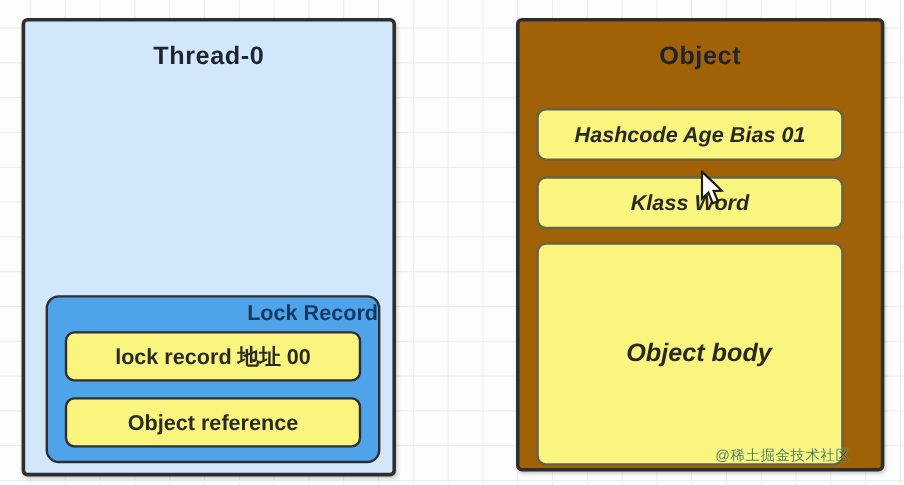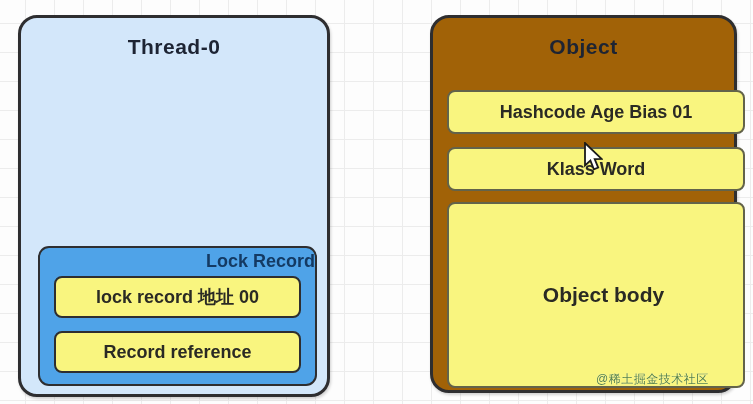--- a/index.html
+++ b/index.html
@@ -12,21 +12,21 @@
     background-image:
       linear-gradient(#ececec 1px, transparent 1px),
       linear-gradient(90deg, #ececec 1px, transparent 1px);
     background-size: 29px 29px;
     background-position: -4px -6px;
     color: #26262e;
   }
   .panel {
     position: absolute;
     border: 3px solid #2e2e30;
-    border-radius: 19px;
+    border-radius: 5px;
     box-shadow: 1px 2px 3px rgba(0,0,0,0.18);
   }
   .panel-title {
     text-align: center;
     font-weight: bold;
     font-size: 21px;
     letter-spacing: 0.5px;
     padding-top: 17px;
     color: #1d2433;
   }
@@ -69,25 +69,26 @@
   }
   #lr-cell-0 { top: 28px; }
   #lr-cell-1 { top: 83px; }
   #object-panel {
     left: 430px; top: 15px;
     width: 307px; height: 378px;
     background: #a16207;
   }
   .obj-cell {
     left: 14px;
-    width: 298px;
+    width: 256px;
     border: 2px solid #63634a;
     border-radius: 8px;
     font-size: 18px;
     color: #2a2a24;
+    font-style: italic;
   }
   #obj-cell-0 { top: 72px;  height: 44px; }
   #obj-cell-1 { top: 129px; height: 44px; }
   #obj-cell-2 { top: 184px; height: 186px; font-size: 21px; padding-left: 15px; }
   #mouse-cursor {
     position: absolute;
     left: 581px; top: 142px;
     width: 22px; height: 30px;
     pointer-events: none;
   }
@@ -103,21 +104,21 @@
   }
 </style>
 </head>
 <body>
 
 <div class="panel" id="thread-panel">
   <div class="panel-title">Thread-0</div>
   <div id="lock-record">
     <div class="lr-title">Lock Record</div>
     <div class="cell lr-cell" id="lr-cell-0">lock record 地址 00</div>
-    <div class="cell lr-cell" id="lr-cell-1">Record reference</div>
+    <div class="cell lr-cell" id="lr-cell-1">Object reference</div>
   </div>
 </div>
 
 <div class="panel" id="object-panel">
   <div class="panel-title">Object</div>
   <div class="cell obj-cell" id="obj-cell-0">Hashcode Age Bias 01</div>
   <div class="cell obj-cell" id="obj-cell-1">Klass Word</div>
   <div class="cell obj-cell" id="obj-cell-2">Object body</div>
 </div>
 

